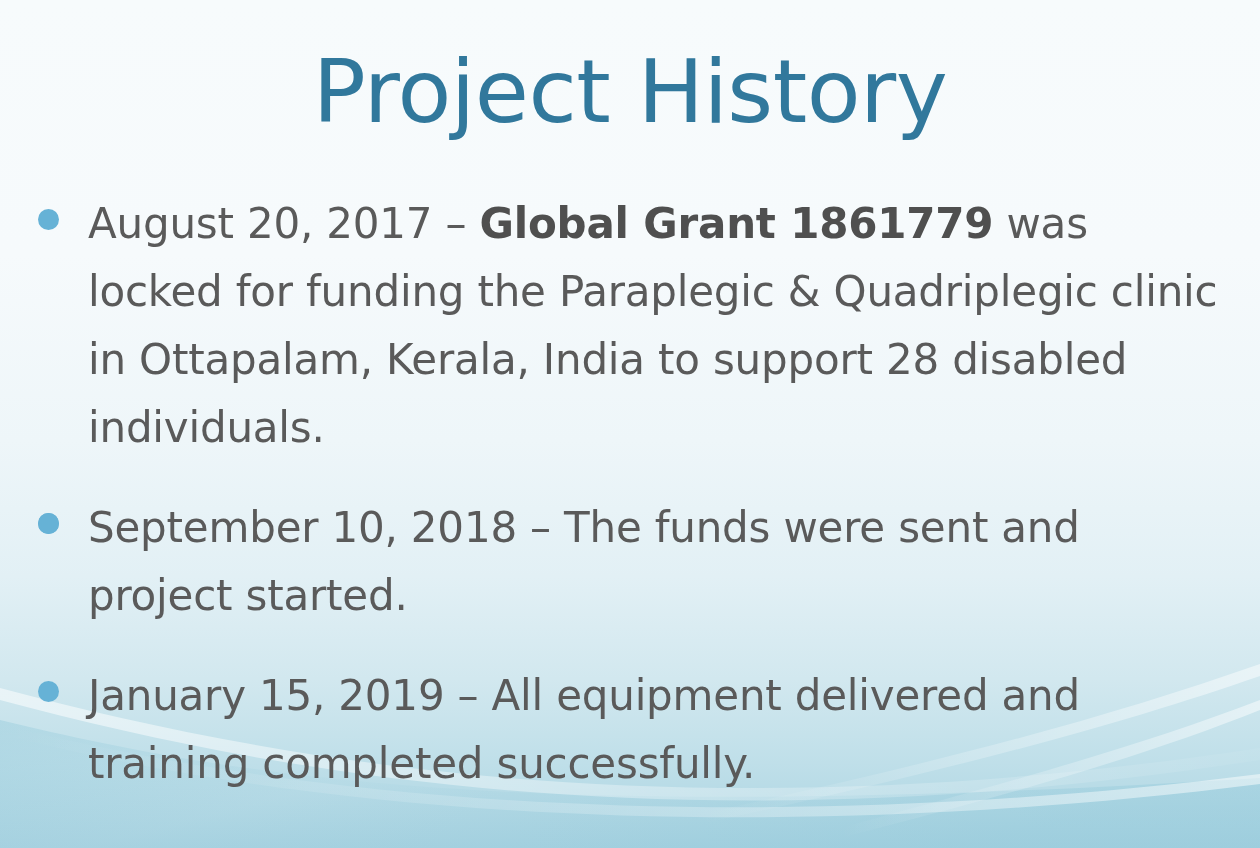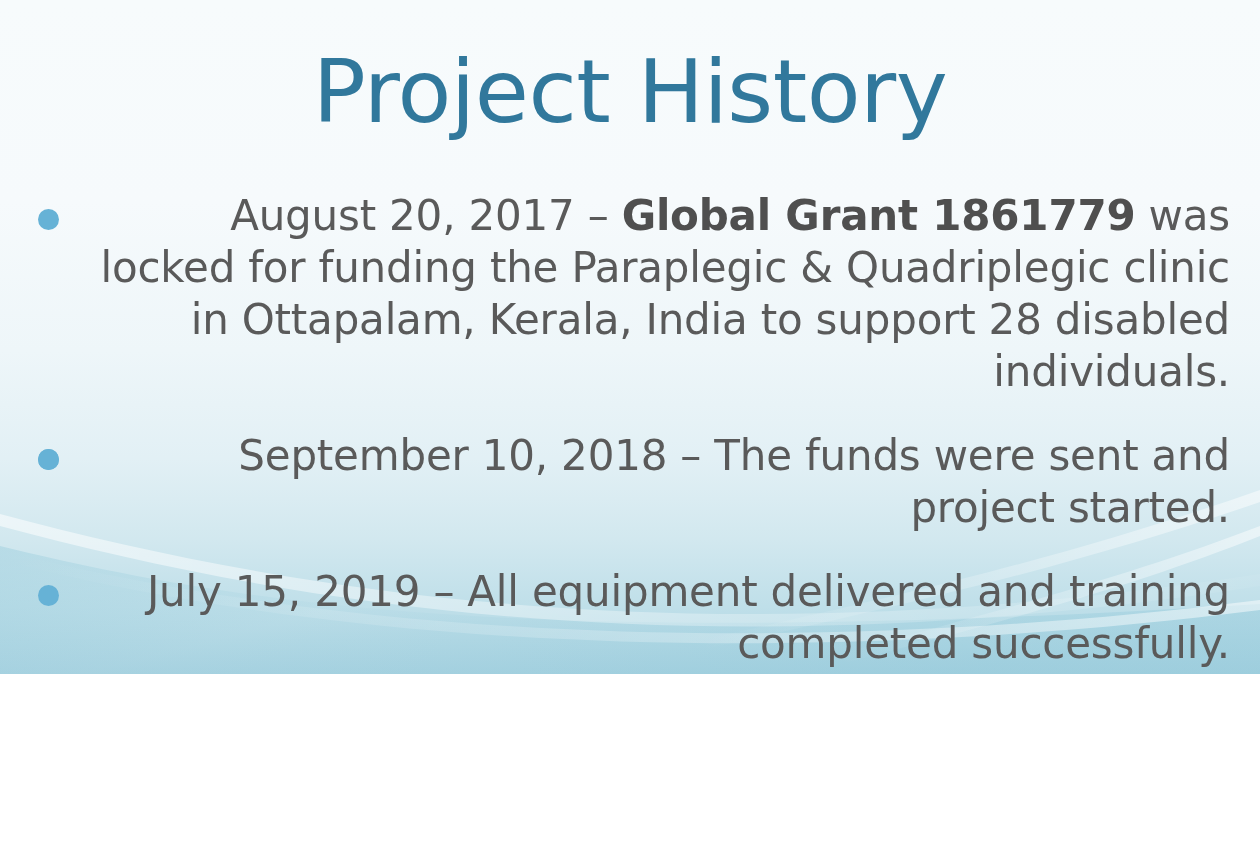--- a/index.html
+++ b/index.html
@@ -3,21 +3,21 @@
 <meta charset="utf-8">
 <style>
   html, body {
     margin: 0;
     padding: 0;
     background: #ffffff;
   }
   #slide {
     position: relative;
     width: 1260px;
-    height: 674px;
+    height: 848px;
     overflow: hidden;
     font-family: "DejaVu Sans", sans-serif;
     background: linear-gradient(to bottom,
         #f7fbfc 0%,
         #f6fafc 30%,
         #eef6f9 52%,
         #e2f0f5 68%,
         #d2e8ef 80%,
         #bfdfe9 90%,
         #a9d3e1 100%);
@@ -58,25 +58,24 @@
     margin: 0;
     padding: 0;
     list-style: none;
   }
   .bullet-item {
     position: relative;
     display: block;
     padding-left: 58px;
     margin: 0 0 32px 0;
     font-size: 42px;
-    line-height: 52px;
+    line-height: 68px;
     color: #5a5a5a;
     font-weight: 400;
     letter-spacing: -0.2px;
-    text-align: right;
   }
   .bullet-item:last-child { margin-bottom: 0; }
   .bullet-marker {
     position: absolute;
     left: 8px;
     top: 19px;
     width: 21px;
     height: 21px;
     border-radius: 50%;
     background: #66b2d6;
@@ -126,17 +125,17 @@
     </li>
     <li class="bullet-item">
       <span class="bullet-marker"></span>
     </li>
     <li class="bullet-item">
       <span class="bullet-marker"></span>
       <span class="bullet-text"><span>September 10, 2018 – The funds were sent and project started.</span></span>
     </li>
     <li class="bullet-item">
       <span class="bullet-marker"></span>
-      <span class="bullet-text"><span>July 15, 2019 – All equipment delivered and training completed successfully.</span></span>
+      <span class="bullet-text"><span>January 15, 2019 – All equipment delivered and training completed successfully.</span></span>
     </li>
   </ul>
 
 </div>
 
 </body></html>

